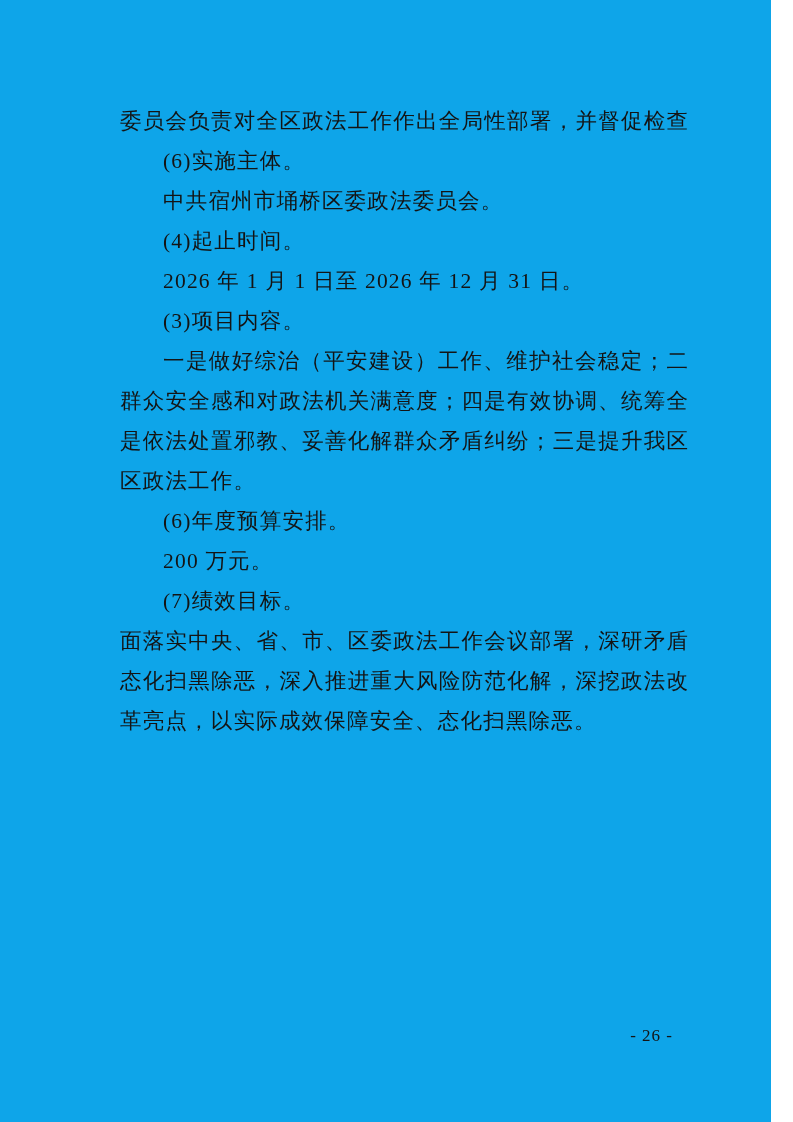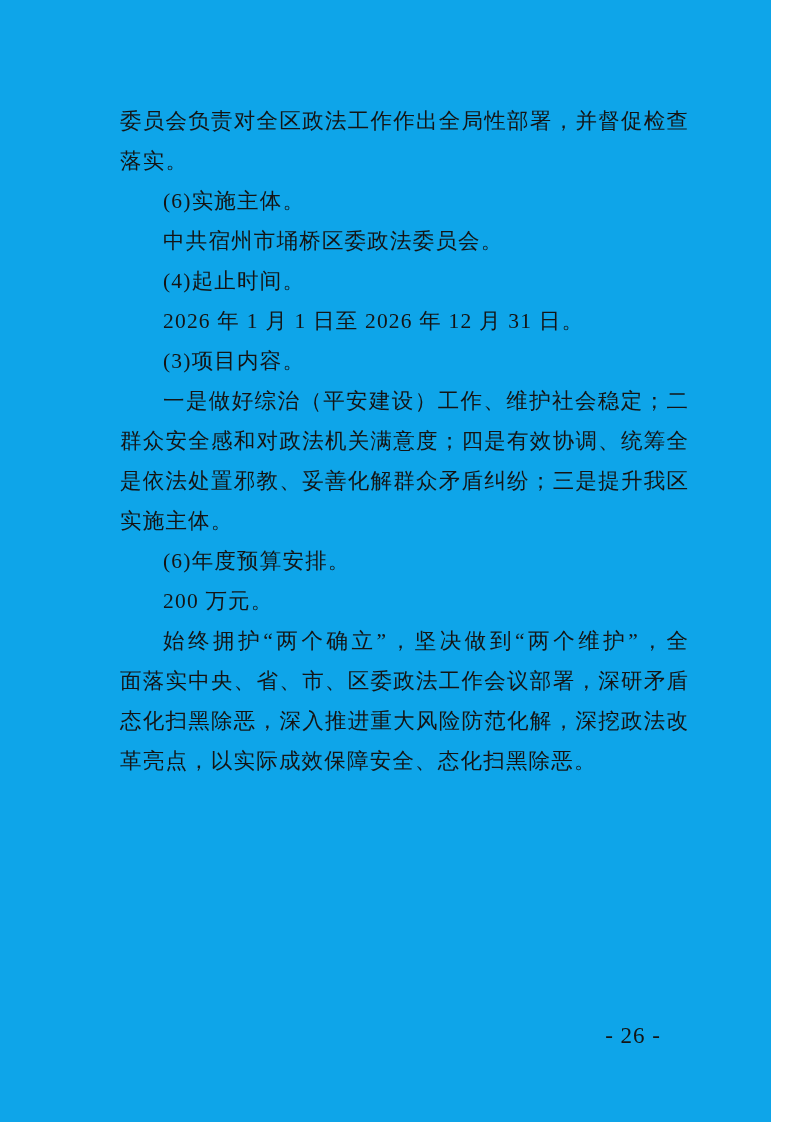--- a/index.html
+++ b/index.html
@@ -34,44 +34,43 @@
   }
   .line.stretch {
     white-space: normal;
     letter-spacing: 0;
     text-align: justify;
     text-align-last: justify;
   }
   .page-number {
     position: absolute;
     top: 1024px;
-    right: 110px;
-    font-size: 23px;
+    right: 98px;
+    font-size: 17px;
     letter-spacing: 1px;
     line-height: 24px;
     color: #141414;
   }
 </style>
 </head>
 <body>
 
 <div class="page">
   <div class="text-block" id="doc-lines">
       <div class="line stretch">委员会负责对全区政法工作作出全局性部署，并督促检查</div>
-      <div class="line">落实。</div>
       <div class="line indent">(6)实施主体。</div>
       <div class="line indent">中共宿州市埇桥区委政法委员会。</div>
       <div class="line indent">(4)起止时间。</div>
       <div class="line indent">2026 年 1 月 1 日至 2026 年 12 月 31 日。</div>
       <div class="line indent">(3)项目内容。</div>
       <div class="line indent stretch">一是做好综治（平安建设）工作、维护社会稳定；二</div>
       <div class="line stretch">群众安全感和对政法机关满意度；四是有效协调、统筹全</div>
       <div class="line stretch">是依法处置邪教、妥善化解群众矛盾纠纷；三是提升我区</div>
-      <div class="line">实施主体。</div>
+      <div class="line">区政法工作。</div>
       <div class="line indent">(6)年度预算安排。</div>
       <div class="line indent">200 万元。</div>
-      <div class="line indent stretch">始终拥护“两个确立”，坚决做到“两个维护”，全</div>
+      <div class="line indent">(7)绩效目标。</div>
       <div class="line stretch">面落实中央、省、市、区委政法工作会议部署，深研矛盾</div>
       <div class="line stretch">态化扫黑除恶，深入推进重大风险防范化解，深挖政法改</div>
       <div class="line">革亮点，以实际成效保障安全、态化扫黑除恶。</div>
     </div>
   <div class="page-number">- 26 -</div>
 </div>
 
 </body></html>

